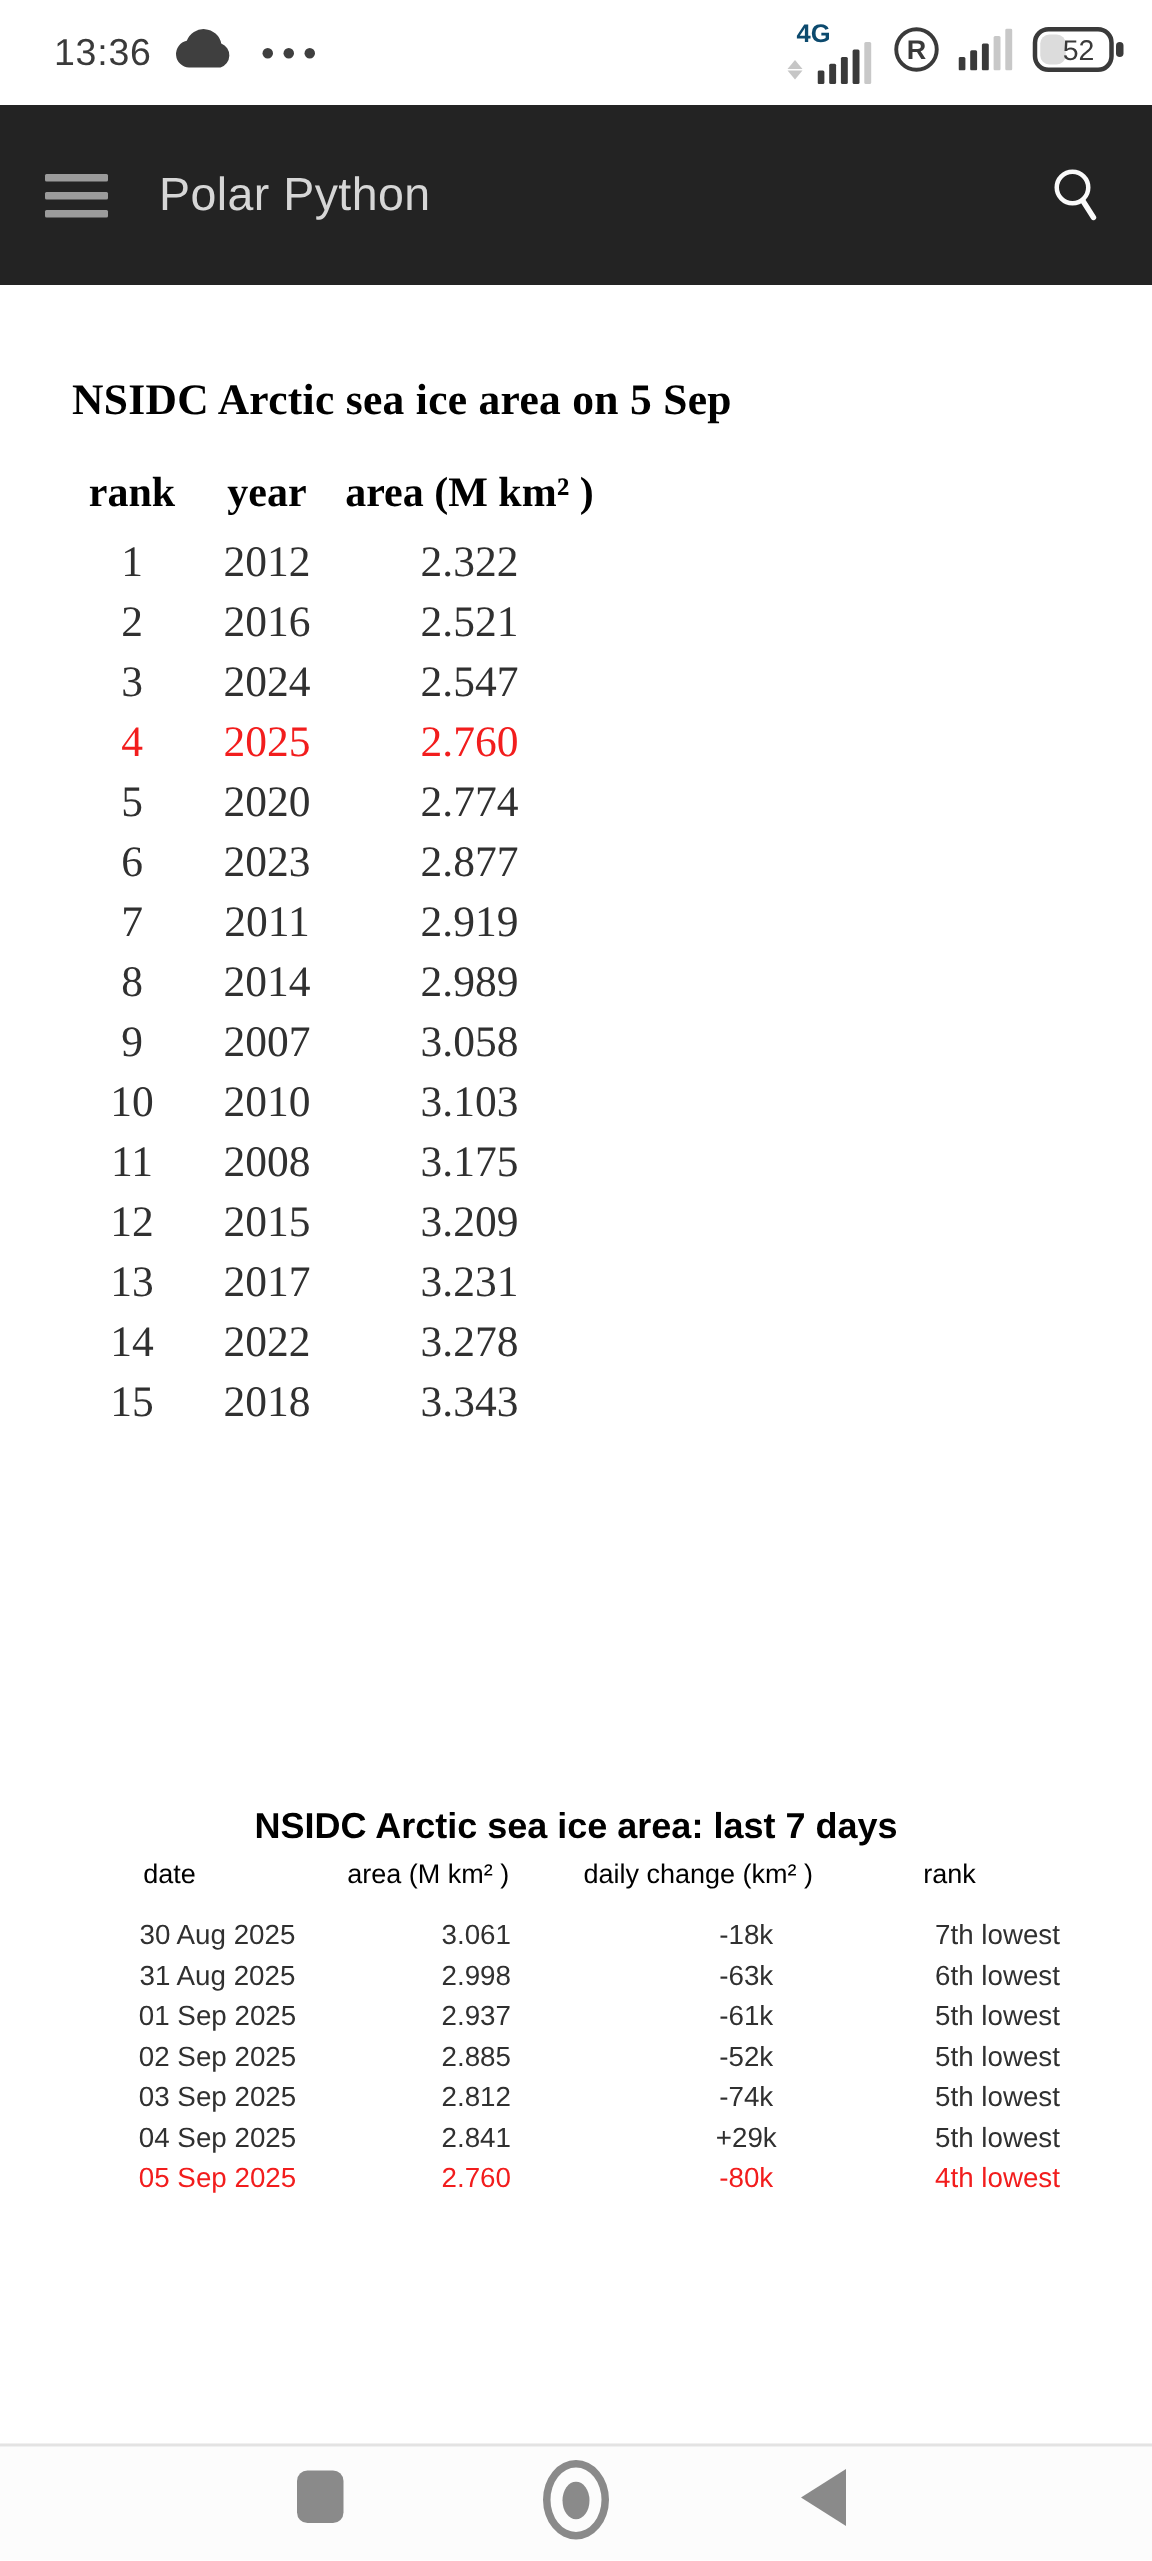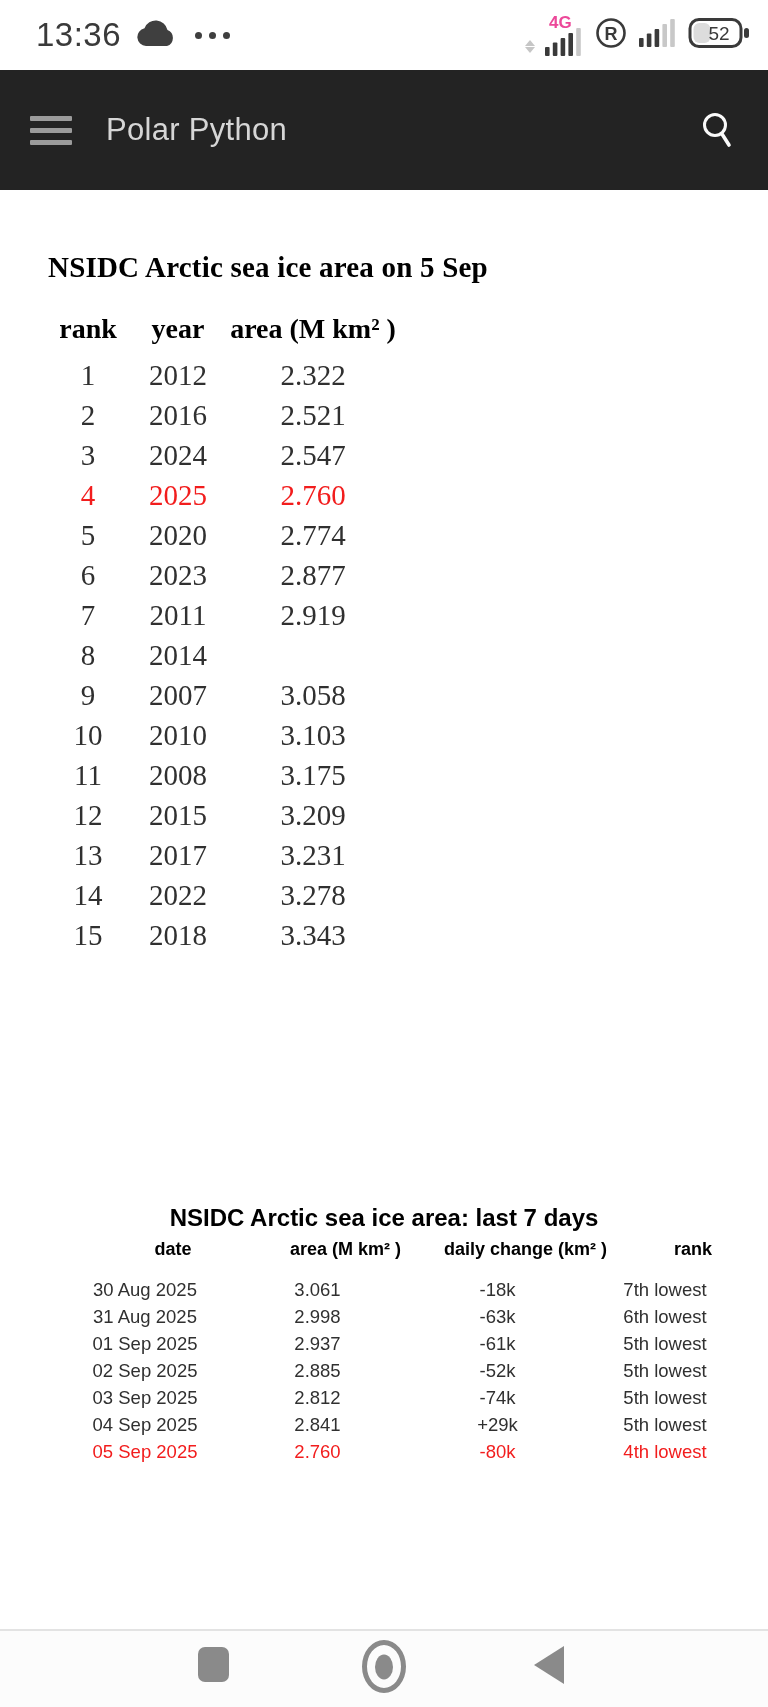--- a/index.html
+++ b/index.html
@@ -5,26 +5,26 @@
   html,body{margin:0;padding:0;}
   body{
     width:768px;height:1707px;position:relative;overflow:hidden;
     background:#ffffff;font-family:"Liberation Sans",sans-serif;
     -webkit-font-smoothing:antialiased;
   }
   
   .statusbar{height:70px;display:flex;align-items:center;justify-content:space-between;
     padding:0 18px 0 36px;background:#fff;}
   .sb-left{display:flex;align-items:center;gap:15px;}
-  .sb-time{font-size:33px;font-weight:500;color:#3a3a3a;letter-spacing:0.5px;}
+  .sb-time{font-size:25px;font-weight:500;color:#3a3a3a;letter-spacing:0.5px;}
   .sb-dots{display:flex;gap:7px;margin-left:4px;}
   .sb-dots i{width:7px;height:7px;border-radius:50%;background:#3f3f3f;display:block;}
   .sb-right{display:flex;align-items:center;gap:11px;}
   .sig-wrap{position:relative;width:58px;height:42px;}
-  .sig-4g{position:absolute;top:-1px;left:24px;font-size:17px;font-weight:bold;color:#ec4899;letter-spacing:0;}
+  .sig-4g{position:absolute;top:-1px;left:6px;font-size:17px;font-weight:bold;color:#0c4a6e;letter-spacing:0;}
   .sig-arrows{position:absolute;left:0;bottom:3px;display:flex;flex-direction:column;gap:1px;}
   .sig-arrows .up{width:0;height:0;border-left:5px solid transparent;border-right:5px solid transparent;border-bottom:6px solid #c6c6c6;}
   .sig-arrows .dn{width:0;height:0;border-left:5px solid transparent;border-right:5px solid transparent;border-top:6px solid #c6c6c6;}
   .sig-bars{position:absolute;right:0;bottom:0;}
   
   .appbar{height:120px;background:#232323;display:flex;align-items:center;padding:0 30px;}
   .hamburger{width:42px;display:flex;flex-direction:column;gap:7px;cursor:pointer;}
   .hamburger i{height:5px;background:#9b9b9b;border-radius:1px;display:block;}
   .app-title{margin-left:34px;font-size:31px;color:#d6d6d6;font-weight:400;flex:1;letter-spacing:0.3px;}
   .search-btn{width:40px;height:40px;cursor:pointer;}
@@ -33,21 +33,21 @@
   .t1-title{font-size:29px;font-weight:bold;line-height:34px;letter-spacing:0.2px;}
   .t1-head{display:flex;margin-top:28px;font-size:28px;font-weight:bold;line-height:33px;}
   .col-rank{width:80px;text-align:center;}
   .col-year{width:100px;text-align:center;}
   .col-area{width:170px;text-align:center;}
   .t1-rows{margin-top:10px;}
   .t1-row{display:flex;height:40px;align-items:center;font-size:29px;color:#303030;}
   
   .t2{margin-top:249px;color:#000;}
   .t2-title{text-align:center;font-size:24px;font-weight:bold;line-height:28px;}
-  .t2-head{display:flex;margin:6px 0 16px 28px;font-size:18px;font-weight:bold;line-height:22px;justify-content:flex-end;}
+  .t2-head{display:flex;margin:6px 0 16px 28px;font-size:18px;font-weight:normal;line-height:22px;}
   .col-date{width:170px;text-align:center;}
   .col-darea{width:175px;text-align:center;}
   .col-change{width:185px;text-align:center;}
   .col-drank{width:150px;text-align:center;}
   .t2-rows{margin-top:4px;padding-left:32px;}
   .t2-row{display:flex;height:27px;align-items:center;margin-left:28px;font-size:18.5px;color:#303030;}
   
   .hl{color:var(--hl,#f21d1d) !important;}
   
   .navbar{position:absolute;left:0;bottom:0;width:768px;height:76px;
@@ -175,20 +175,21 @@
         <span class="col-area">2.877</span>
       </div>
       <div class="t1-row">
         <span class="col-rank">7</span>
         <span class="col-year">2011</span>
         <span class="col-area">2.919</span>
       </div>
       <div class="t1-row">
         <span class="col-rank">8</span>
         <span class="col-year">2014</span>
+        <span class="col-area">2.989</span>
       </div>
       <div class="t1-row">
         <span class="col-rank">9</span>
         <span class="col-year">2007</span>
         <span class="col-area">3.058</span>
       </div>
       <div class="t1-row">
         <span class="col-rank">10</span>
         <span class="col-year">2010</span>
         <span class="col-area">3.103</span>

